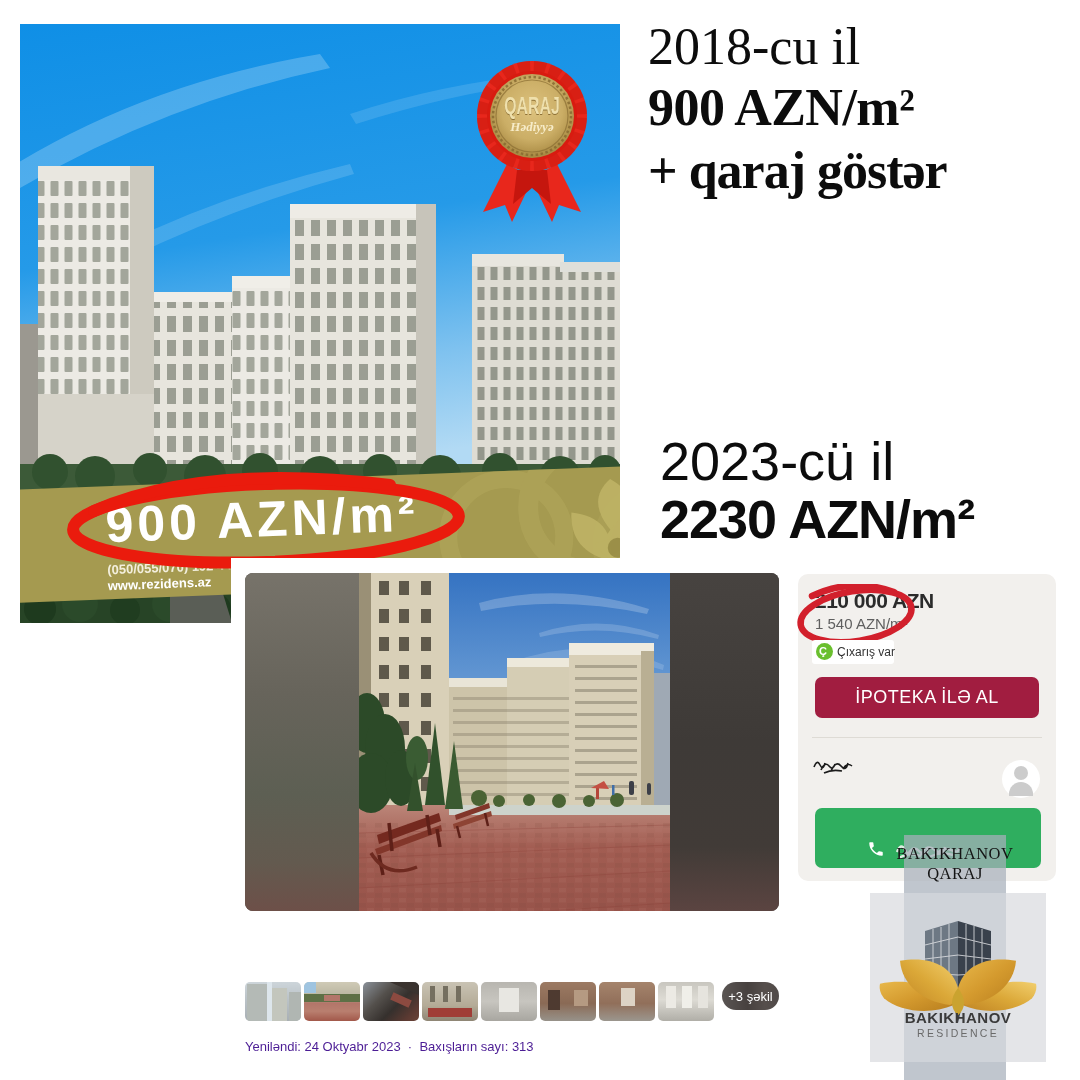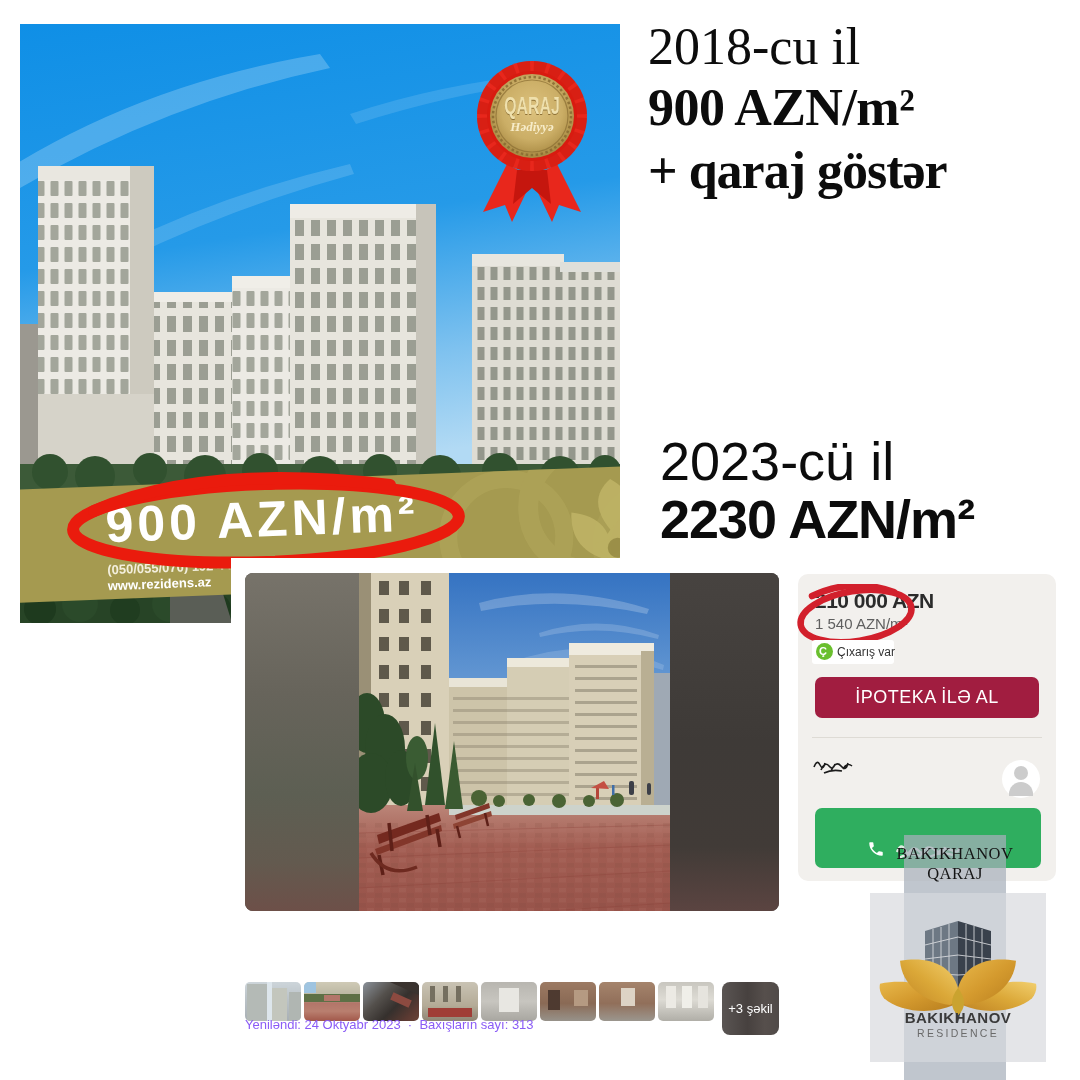--- a/index.html
+++ b/index.html
@@ -416,24 +416,24 @@
   <div class="abs" style="left:354px;top:0;width:56px;height:39px;border-radius:5px;overflow:hidden;background:linear-gradient(180deg,#a5846c 0%,#916f5a 55%,#9b968e 100%);">
     <div class="abs" style="left:22px;top:6px;width:14px;height:18px;background:#ddd3c5;"></div>
   </div>
 
   <div class="abs" style="left:413px;top:0;width:56px;height:39px;border-radius:5px;overflow:hidden;background:linear-gradient(180deg,#c8c6bf 0%,#dddbd4 45%,#b0aea7 100%);">
     <div class="abs" style="left:8px;top:4px;width:10px;height:22px;background:#eceae4;"></div>
     <div class="abs" style="left:24px;top:4px;width:10px;height:22px;background:#f0efe9;"></div>
     <div class="abs" style="left:40px;top:4px;width:10px;height:22px;background:#e6e4de;"></div>
   </div>
 
-  <div class="abs" style="left:477px;top:0;width:57px;height:53px;border-radius:8px;background:linear-gradient(90deg,#5a5553 0%,#47413f 45%,#564f4c 75%,#504a48 100%);color:#ffffff;font-size:13px;display:flex;align-items:center;justify-content:center;">+3 şəkil</div>
-</div>
-
-<div class="abs" style="left:245px;top:1017px;font-size:13px;color:#8b5cf6;">Yeniləndi: 24 Oktyabr 2023&nbsp;&nbsp;·&nbsp;&nbsp;Baxışların sayı: 313</div>
+  <div class="abs" style="left:477px;top:0;width:57px;height:28px;border-radius:18px;background:linear-gradient(90deg,#5a5553 0%,#47413f 45%,#564f4c 75%,#504a48 100%);color:#ffffff;font-size:13px;display:flex;align-items:center;justify-content:center;">+3 şəkil</div>
+</div>
+
+<div class="abs" style="left:245px;top:1039px;font-size:13px;color:#4c1d95;">Yeniləndi: 24 Oktyabr 2023&nbsp;&nbsp;·&nbsp;&nbsp;Baxışların sayı: 313</div>
 
 <div class="abs" id="panel" style="left:798px;top:574px;width:258px;height:307px;background:#f2f0ed;border-radius:10px;">
 
   <div class="abs" style="left:17px;top:15px;font-size:21px;font-weight:bold;color:#2b2b2b;letter-spacing:-0.5px;">210 000 AZN</div>
 
   <div class="abs" style="left:17px;top:41px;font-size:15px;color:#5f5f5f;">1 540 AZN/m²</div>
 
   <svg class="abs" style="left:-6px;top:10px;" width="128" height="66" viewBox="0 0 128 66">
     <g transform="rotate(-9 64 32)">
       <ellipse cx="64" cy="32" rx="56" ry="25" fill="none" stroke="#d2202c" stroke-width="6.5"></ellipse>

